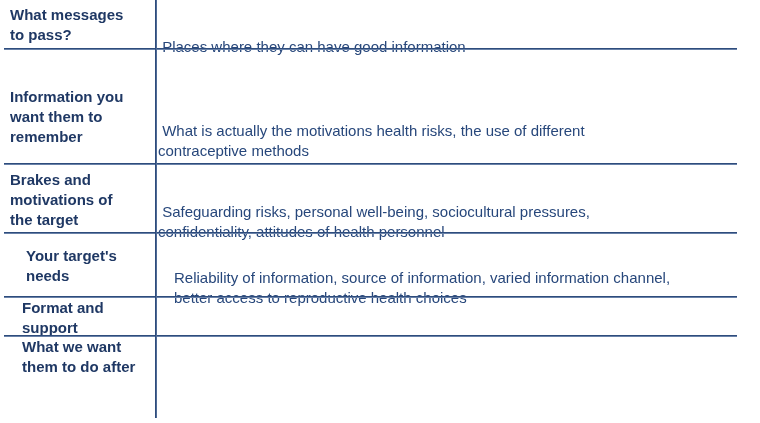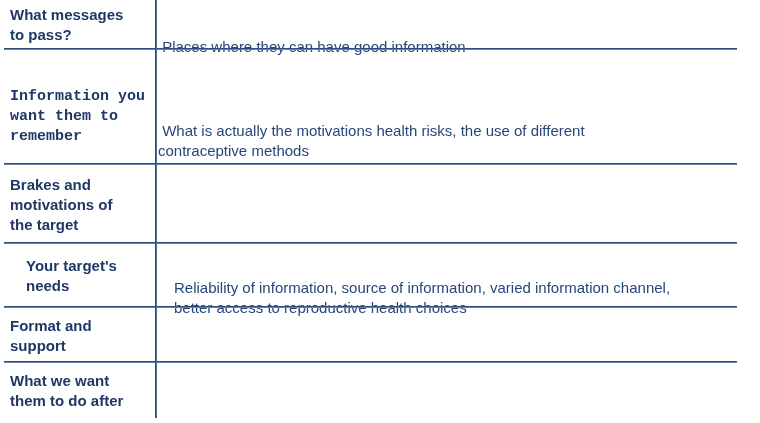--- a/index.html
+++ b/index.html
@@ -23,23 +23,23 @@
     display: flex;
     flex-direction: column;
   }
   .row {
     position: relative;
     display: flex;
     box-sizing: border-box;
   }
   .h50  { height: 50px; }
   .h115 { height: 115px; }
-  .h79  { height: 79px; }
+  .h79  { height: 69px; }
   .h64  { height: 64px; padding-left: 16px; }
-  .h55  { height: 55px; }
+  .h55  { height: 39px; padding-left: 12px; }
 
   .cell-label {
     box-sizing: border-box;
     width: 155px;
     padding: 0 8px 0 10px;
     display: flex;
     align-items: center;
     color: var(--label-text, #1f3864);
     font-weight: bold;
     font-size: 15px;
@@ -52,21 +52,21 @@
     padding: 0 18px 0 3px;
     display: flex;
     align-items: center;
     color: var(--content-text, #27477b);
     font-size: 15px;
     line-height: 20px;
     white-space: pre-wrap;
     margin-top: 44px;
   }
   
-  .row:nth-child(2) .cell-label   { padding-top: 18px; font-family: Liberation Mono, monospace; }
+  .row:nth-child(2) .cell-label   { padding-top: 18px; }
   .row:nth-child(2) .cell-content { padding-top: 22px; }
 
   .divider {
     position: absolute;
     left: 4px;
     right: 23px;
     bottom: 0;
     height: 2px;
     background: linear-gradient(180deg, var(--line-dark, #2e4c7c) 0%, var(--line-dark, #2e4c7c) 50%, var(--line-light, #a3b6d4) 100%);
   }
@@ -108,20 +108,24 @@
       </div>
       <div class="divider"></div>
     </div>
 
     <div class="row h79">
       <div class="cell-label">
         <span>Brakes and
 motivations of
 the target</span>
       </div>
+      <div class="cell-content">
+        <span> Safeguarding risks, personal well-being, sociocultural pressures,
+confidentiality, attitudes of health personnel</span>
+      </div>
       <div class="divider"></div>
     </div>
 
     <div class="row h64">
       <div class="cell-label">
         <span>Your target's
 needs</span>
       </div>
       <div class="cell-content">
         <span>Reliability of information, source of information, varied information channel,

